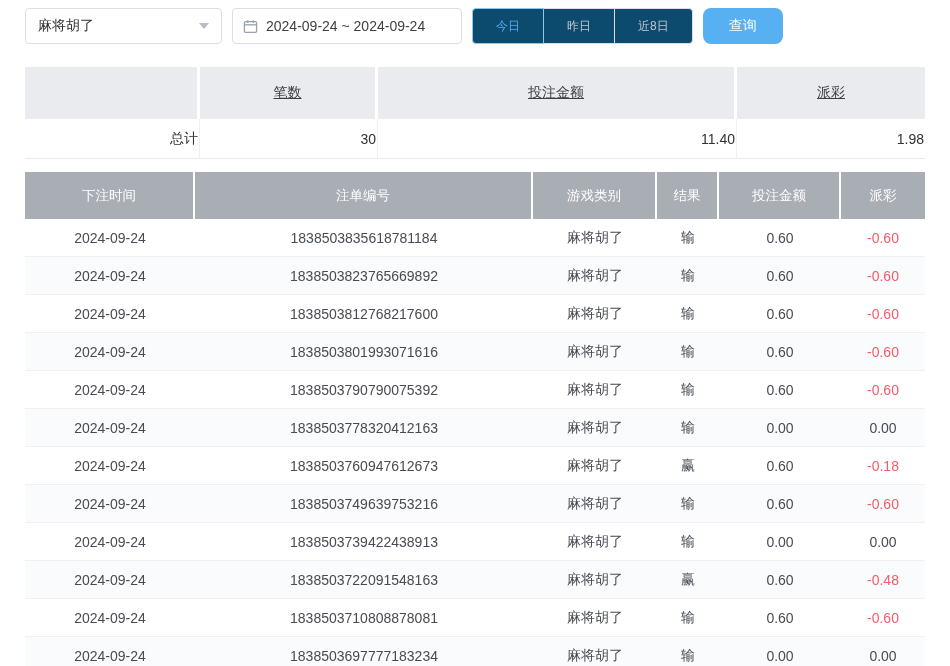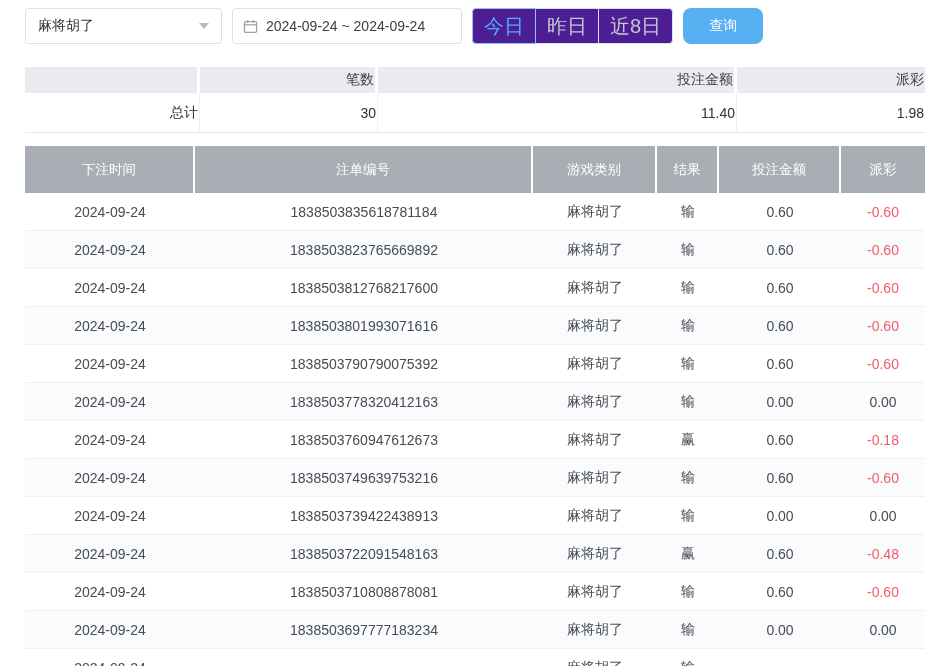--- a/index.html
+++ b/index.html
@@ -29,39 +29,40 @@
     width:0;height:0;border-left:5px solid transparent;border-right:5px solid transparent;
     border-top:6px solid #b8bcc4;margin-left:8px;
   }
   .date-box{
     margin-left:10px;width:230px;height:36px;border:1px solid #dcdfe6;border-radius:4px;
     display:flex;align-items:center;gap:8px;padding:0 10px;font-size:14px;
     color:#404040;background:#fff;cursor:text;
   }
   .btn-group{display:flex;margin-left:10px;}
   .quick-btn{
-    height:36px;padding:0 11px;background:#4c1d95;border:1px solid #dcdfe6;
-    color:#c3c7ce;font-size:20px;display:flex;align-items:center;cursor:pointer;
+    height:36px;padding:0 23px;background:#0c4a6e;border:1px solid #dcdfe6;
+    color:#c3c7ce;font-size:12px;display:flex;align-items:center;cursor:pointer;
     font-family:inherit;
   }
   .quick-btn + .quick-btn{margin-left:-1px;}
   .quick-btn:first-child{border-radius:4px 0 0 4px;}
   .quick-btn:last-child{border-radius:0 4px 4px 0;}
   .quick-btn.active{border-color:#8cc7f4;color:var(--accent-text);position:relative;z-index:1;}
   .search-btn{
     margin-left:10px;width:80px;height:36px;background:var(--accent);color:#fff;
     border:none;border-radius:8px;font-size:14px;cursor:pointer;font-family:inherit;
   }
 
   
   table{border-collapse:separate;border-spacing:0;}
   .summary{width:900px;margin-top:23px;font-size:14px;}
   .summary thead td{
-    background:var(--sum-bg);height:26px;text-align:right;color:#3c4045;
+    background:var(--sum-bg);height:52px;text-align:center;color:#3c4045;
     border-right:3px solid #fff;
+    text-decoration:underline;
   }
   .summary thead td:last-child{border-right:none;}
   .summary tbody td{
     height:40px;text-align:right;color:#303133;background:#fff;
     border-bottom:1px solid #e8eaed;border-right:1px solid #edeff2;
   }
   .summary tbody td:last-child{border-right:none;}
 
   
   .bet-table{width:900px;margin-top:13px;font-size:14px;table-layout:fixed;}

